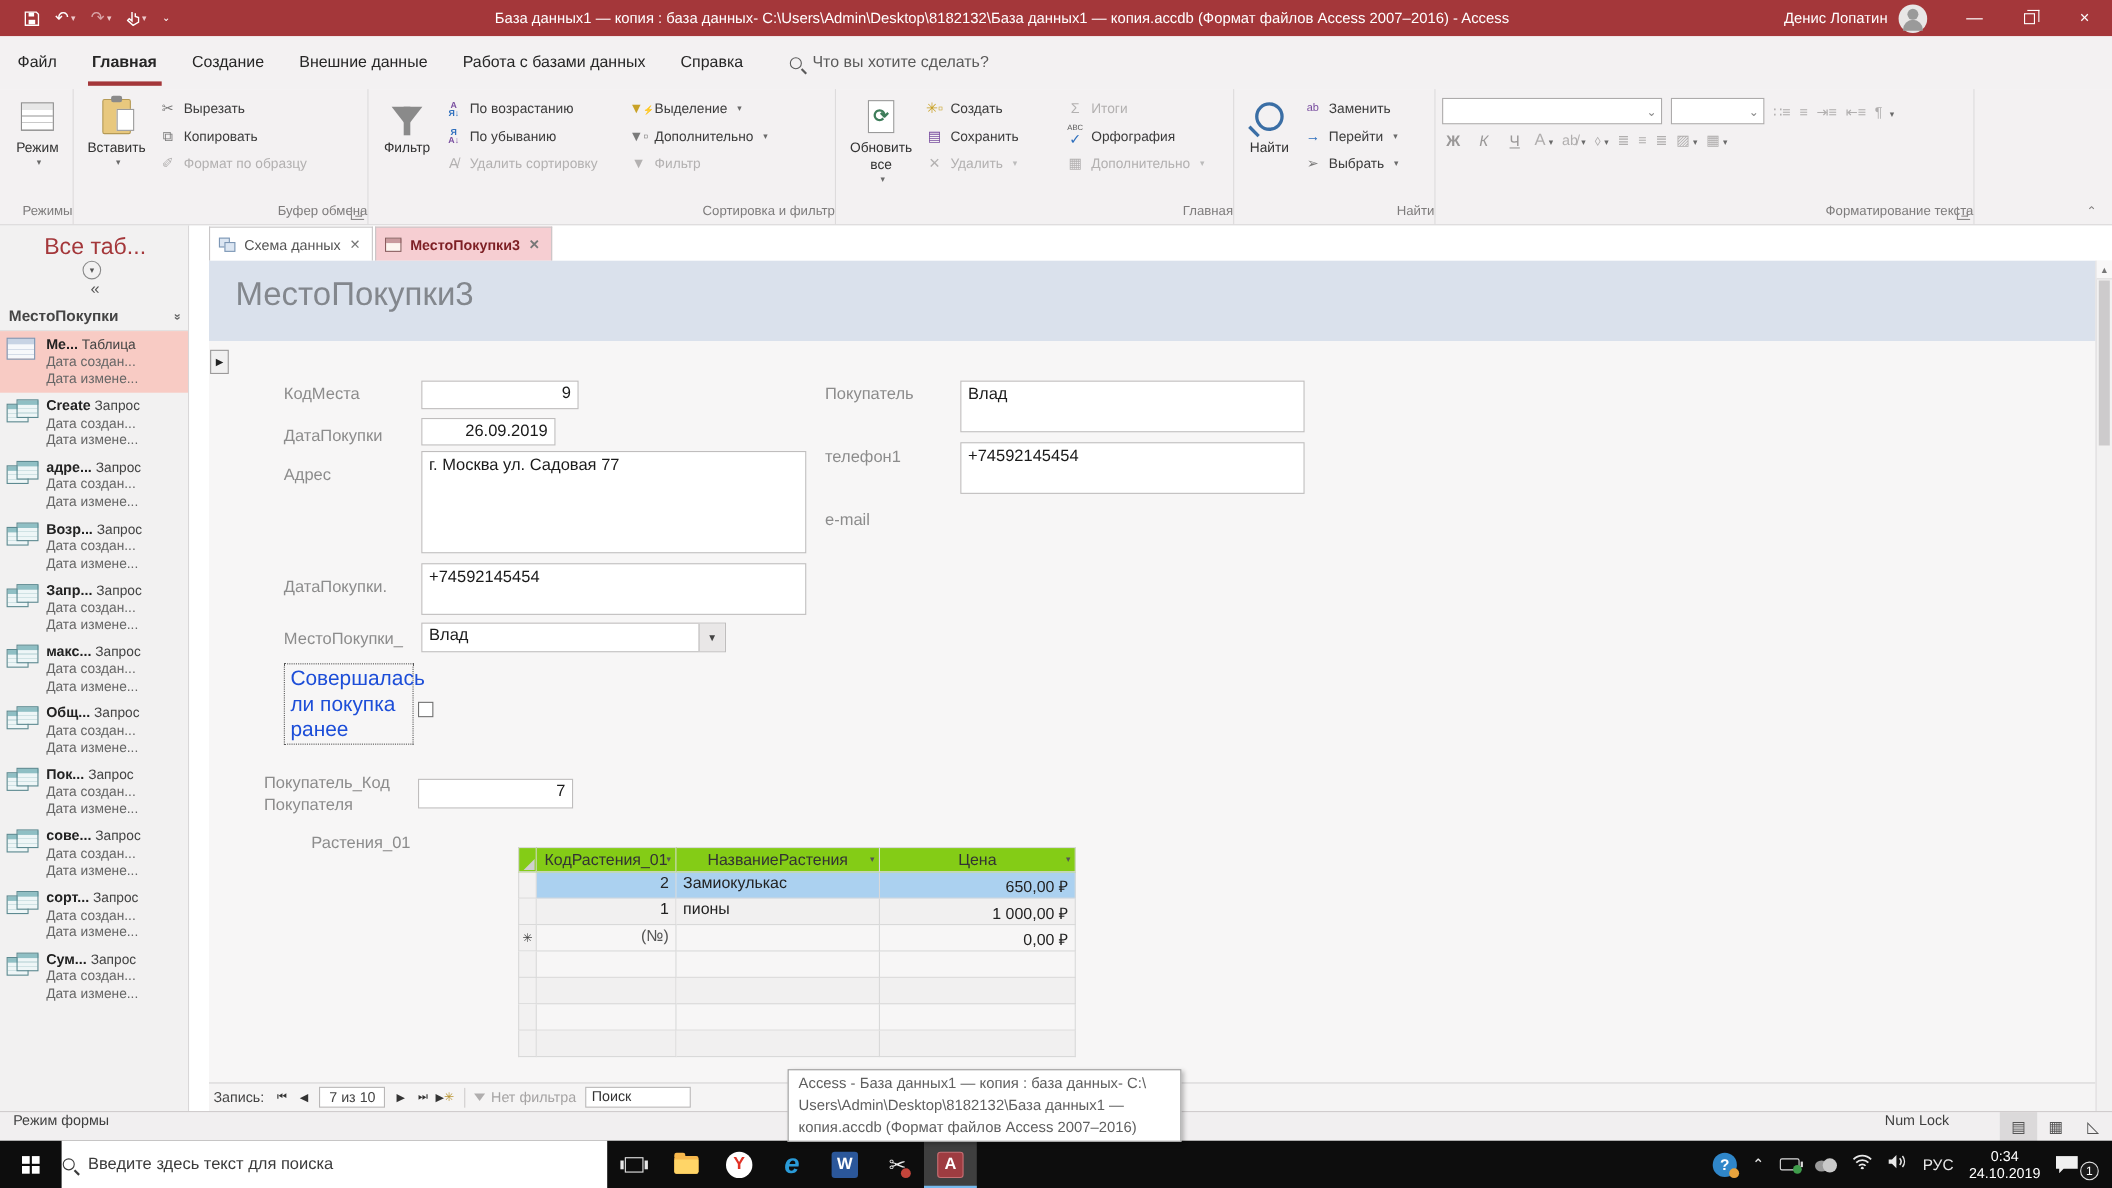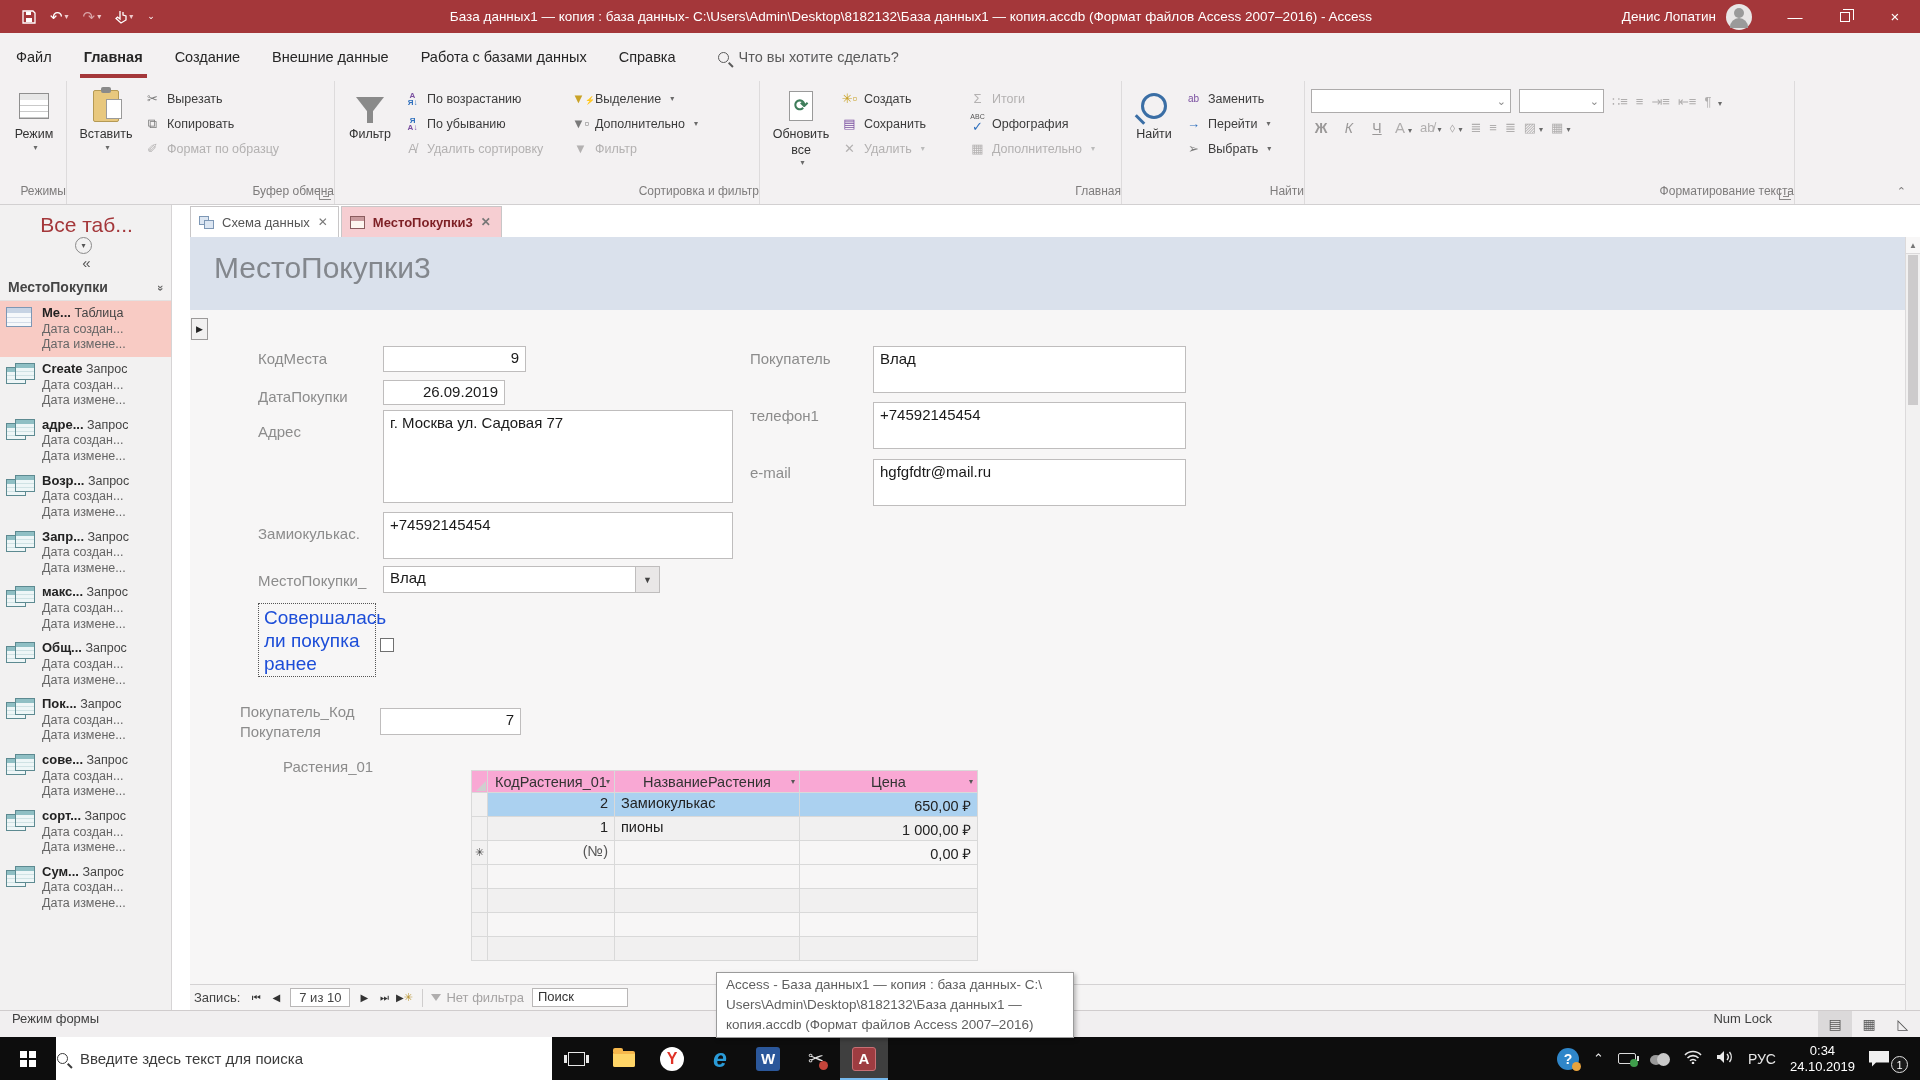--- a/index.html
+++ b/index.html
@@ -115,21 +115,21 @@
   .fbox.area { padding-top:3px; }
   .fcombo { position:absolute; background:#fff; border:1px solid #bfbdbd; display:flex; }
   .fcombo .cval { flex:1; font-size:15px; color:#1a1a1a; padding:2px 6px; }
   .fcombo .cbtn { width:24px; background:#e9e7e7; border-left:1px solid #bfbdbd; display:flex; align-items:center; justify-content:center; font-size:9px; color:#444;}
   .chklabel { position:absolute; border:1px dotted #555; font-size:19px; color:#1d4ed8; padding:3px 5px; line-height:1.2;}
   .chkbox { position:absolute; width:14px; height:14px; border:1.5px solid #707070; background:#fff; }
   
   .sds { position:absolute; font-size:14.5px; color:#222; }
   .sds-row { display:flex; }
   .sds-cell { border-right:1px solid #d9d9d9; border-bottom:1px solid #d9d9d9; padding:2px 6px; overflow:hidden; white-space:nowrap;}
-  .sds-head .sds-cell { background:#f9a8d4; border-top:1px solid #d9d9d9; color:#333; display:flex; align-items:center; justify-content:center; gap:6px; position:relative;}
+  .sds-head .sds-cell { background:#84cc16; border-top:1px solid #d9d9d9; color:#333; display:flex; align-items:center; justify-content:center; gap:6px; position:relative;}
   .sds-head .hdd { position:absolute; right:4px; font-size:8px; color:#555; }
   .sds-selcol { width:17px; flex:none; background:#f2f1f1; border-left:1px solid #d9d9d9; display:flex; align-items:center; justify-content:center; font-size:11px; color:#444; padding:0;}
   .sds-corner { position:relative; }
   .sds-corner:after { content:""; position:absolute; right:1px; bottom:1px; width:0; height:0;
      border-left:10px solid transparent; border-bottom:10px solid #cfcfcf; }
   .row-sel { background:#abd1f0; }
   .row-alt { background:#f1f0f0; }
   .cell-num { text-align:right; justify-content:flex-end; }
   
   .recnav { position:absolute; left:18px; right:15px; bottom:0; height:26px; background:#f5f4f4;
@@ -609,21 +609,21 @@
 
     <span class="flabel" style="left:68px;top:40px">КодМеста</span>
     <div class="fbox num" style="left:193px;top:36px;width:143px;height:26px">9</div>
 
     <span class="flabel" style="left:68px;top:78px">ДатаПокупки</span>
     <div class="fbox num" style="left:193px;top:70px;width:122px;height:25px">26.09.2019</div>
 
     <span class="flabel" style="left:68px;top:113px">Адрес</span>
     <div class="fbox area" style="left:193px;top:100px;width:350px;height:93px">г. Москва ул. Садовая 77</div>
 
-    <span class="flabel" style="left:68px;top:215px">Замиокулькас.</span>
+    <span class="flabel" style="left:68px;top:215px">ДатаПокупки.</span>
     <div class="fbox area" style="left:193px;top:202px;width:350px;height:47px">+74592145454</div>
 
     <span class="flabel" style="left:68px;top:262px">МестоПокупки_</span>
     <div class="fcombo" style="left:193px;top:256px;width:277px;height:27px">
       <span class="cval">Влад</span>
       <span class="cbtn">▼</span>
     </div>
 
     <div class="chklabel" style="left:68px;top:293px;width:118px;height:74px">Совершалась ли покупка ранее</div>
     <span class="chkbox" style="left:190px;top:328px"></span>
@@ -633,21 +633,20 @@
 
     <span class="flabel" style="left:93px;top:448px">Растения_01</span>
 
     <span class="flabel" style="left:560px;top:40px">Покупатель</span>
     <div class="fbox area" style="left:683px;top:36px;width:313px;height:47px">Влад</div>
 
     <span class="flabel" style="left:560px;top:97px">телефон1</span>
     <div class="fbox area" style="left:683px;top:92px;width:313px;height:47px">+74592145454</div>
 
     <span class="flabel" style="left:560px;top:154px">e-mail</span>
-    <div class="fbox area" style="left:683px;top:149px;width:313px;height:47px">hgfgfdtr@mail.ru</div>
 
     <div class="sds" style="left:281px;top:460px;width:507px">
       <div class="sds-row sds-head">
         <span class="sds-cell sds-selcol sds-corner" style="height:23px"></span>
         <span class="sds-cell" style="width:127px;height:23px">
             <span>КодРастения_01</span>
             <span class="hdd">▾</span>
           </span>
         <span class="sds-cell" style="width:185px;height:23px">
             <span>НазваниеРастения</span>

